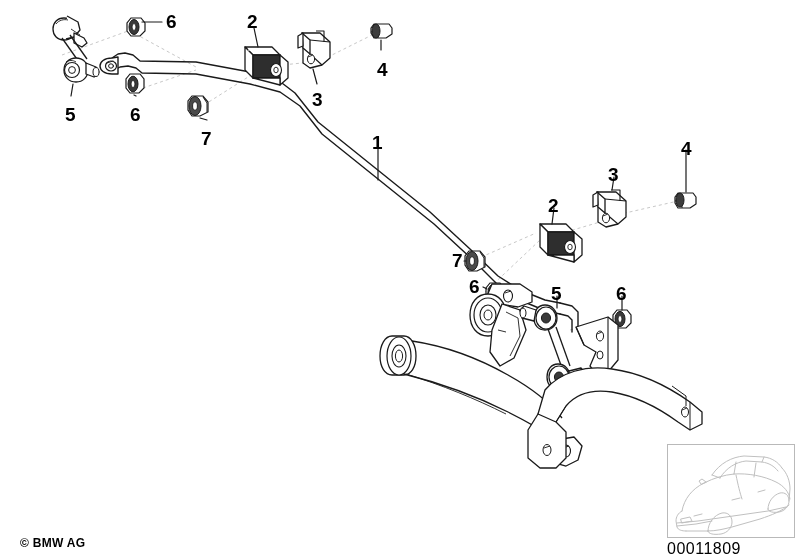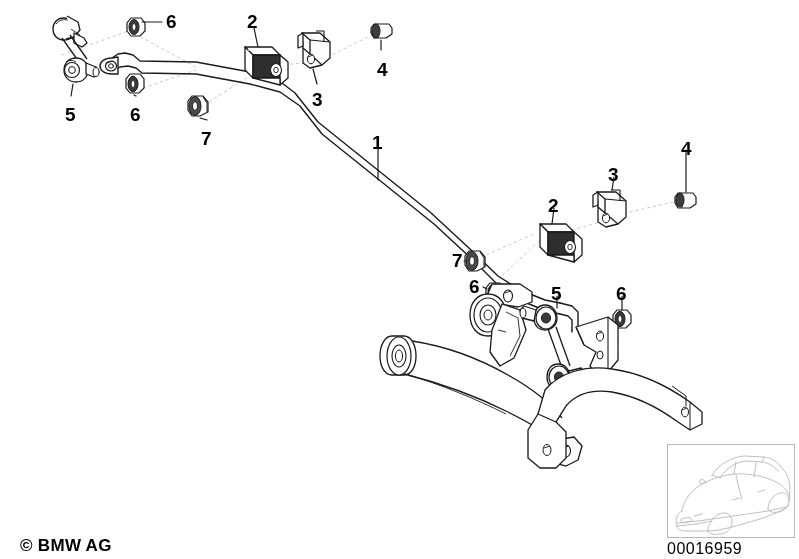--- a/index.html
+++ b/index.html
@@ -34,21 +34,21 @@
     color: #000000;
     line-height: 1;
     letter-spacing: 0;
     user-select: none;
   }
   #copyright {
     position: absolute;
     left: 20px;
     top: 536px;
     font-family: "Liberation Sans", sans-serif;
-    font-size: 17px;
+    font-size: 12px;
     font-weight: bold;
     color: #000000;
     letter-spacing: 0.3px;
   }
   #diagram-id {
     position: absolute;
     left: 667px;
     top: 540px;
     font-family: "Liberation Sans", sans-serif;
     font-size: 16px;
@@ -397,15 +397,15 @@
         <path d="M90,47 L97,45"></path>
 
         <path d="M13,74 L22,72 L24,76 L14,78 Z"></path>
         <path d="M26,71 L34,69"></path>
 
         <path d="M9,81 L28,79 L44,76"></path>
       </g>
     </svg>
   </div>
 
-  <div id="diagram-id">00016959</div>
+  <div id="diagram-id">00011809</div>
 
 </div>
 
 </body></html>

